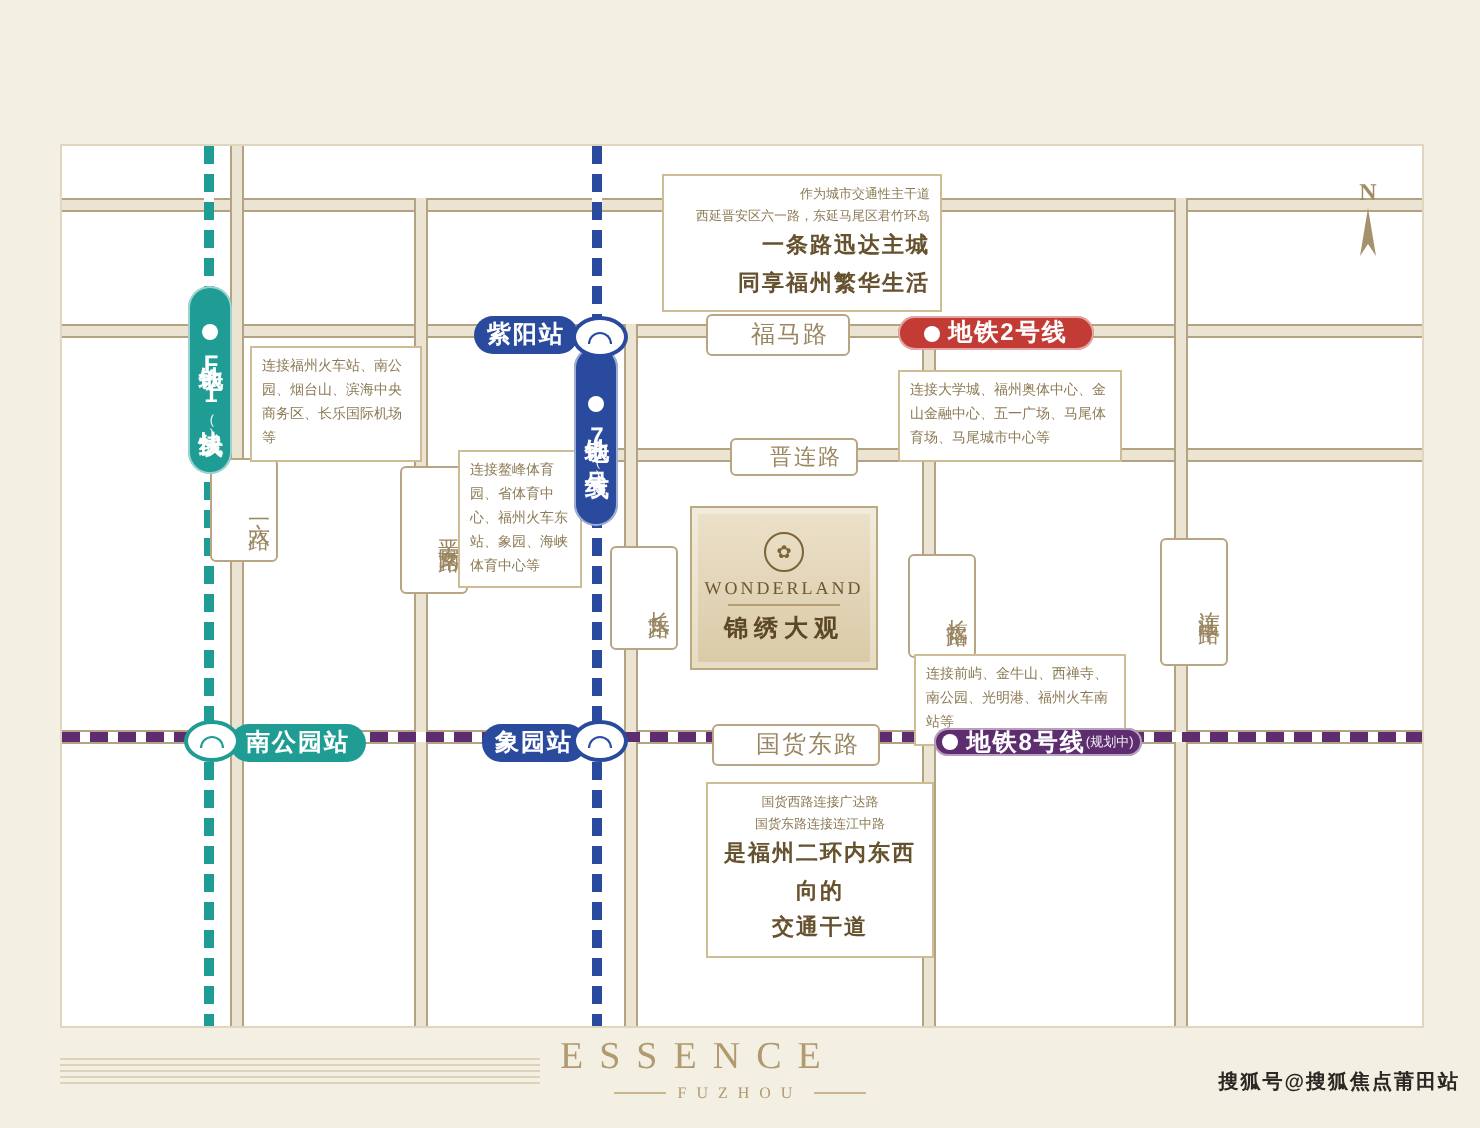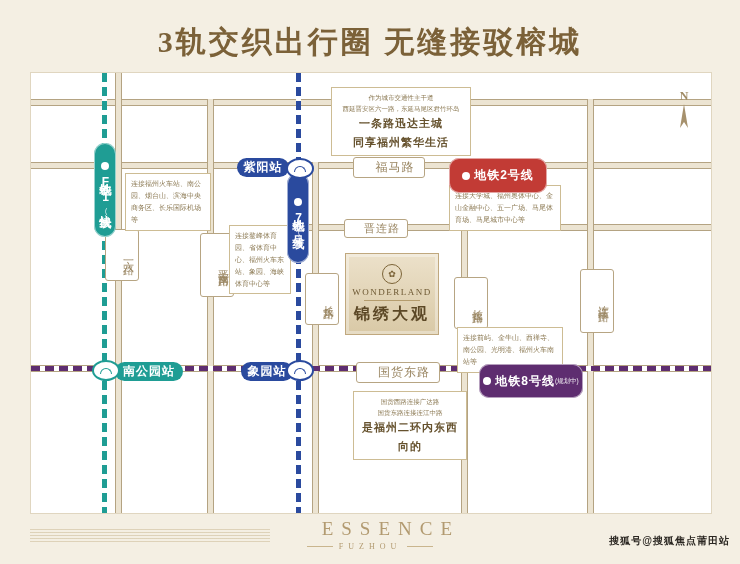--- a/index.html
+++ b/index.html
@@ -63,43 +63,42 @@
   
   .project { position:absolute; left:314px; top:180px; width:92px; height:80px; z-index:6;
     background:linear-gradient(180deg,#ece1ca,#d9c9a6); border:1px solid #c0a87e;
     box-shadow:inset 0 0 0 3px rgba(255,255,255,.35);
     display:flex; flex-direction:column; align-items:center; justify-content:center; }
   .project-logo { width:18px; height:18px; border-radius:50%; border:1px solid #7c6438;
     color:#7c6438; font-size:9px; display:flex; align-items:center; justify-content:center; }
   .project-brand { font-family:"Liberation Serif", serif; font-size:9px; letter-spacing:1.5px;
     color:#6d5832; margin-top:3px; }
   .project-div { width:56px; height:1px; background:#b59d6e; margin:3px 0; }
-  .project-name { font-family:Liberation Mono, monospace; font-size:16px; font-weight:bold;
+  .project-name { font-family:Liberation Mono, monospace; font-size:12px; font-weight:bold;
     color:#5c4826; letter-spacing:3px; }
   
   .compass { position:absolute; left:642px; top:16px; width:22px; text-align:center; z-index:5; }
   .compass-n { font-size:12px; font-weight:bold; color:#a18c66; font-family:"Liberation Serif", serif; }
   
   .footer-pattern { position:absolute; left:30px; top:528px; width:240px; height:14px;
     background:repeating-linear-gradient(0deg, #d8cbae 0 1px, transparent 1px 3px); opacity:.8; }
-  .essence { position:absolute; left:280px; top:518px; width:180px; text-align:right;
+  .essence { position:absolute; left:280px; top:518px; width:180px; text-align:left;
     color:#b29a70; font-family:"Liberation Serif", serif; }
   .essence-logo { font-size:19px; letter-spacing:8px; }
   .essence-sub { margin-top:2px; font-size:8px; letter-spacing:5px;
     display:flex; align-items:center; justify-content:center; gap:6px; }
   .essence-sub .line { display:inline-block; width:26px; height:1px; background:#c9b58e; }
   .watermark { position:absolute; right:10px; top:534px; font-size:10px; font-weight:600;
     color:#2b2722; letter-spacing:1px; }
 </style>
 </head>
 <body>
 
 <div class="page">
 
-  <div class="title">3轨交织出行圈 无缝接驳榕城</div>
 
   <div class="map">
 
     <div class="road-h" style="top:26px; left:0; width:680px;"></div>
     <div class="road-h" style="top:89px; left:0; width:680px;"></div>
     <div class="road-h" style="top:151px; left:264px; width:416px;"></div>
     <div class="road-h" style="top:292px; left:0; width:680px;"></div>
 
     <div class="road-v" style="left:84px; top:0; height:440px;"></div>
     <div class="road-v" style="left:176px; top:26px; height:414px;"></div>
@@ -114,32 +113,32 @@
     <div class="mlabel v bg-teal" style="left:63px; top:70px; width:22px; height:94px;">
       <span class="mdot"></span>
       <span>地铁F1快线</span>
       <span class="mstatus">(规划中)</span>
     </div>
     <div class="mlabel v bg-blue" style="left:256px; top:100px; width:22px; height:90px;">
       <span class="mdot"></span>
       <span>地铁7号线</span>
       <span class="mstatus">(规划中)</span>
     </div>
-    <div class="mlabel h bg-red" style="left:418px; top:85px; width:98px; height:35px;justify-content:center;">
+    <div class="mlabel h bg-red" style="left:418px; top:85px; width:98px; height:17px;justify-content:center;">
       <span class="mdot"></span>
       <span>地铁2号线</span>
     </div>
-    <div class="mlabel h bg-purple" style="left:448px; top:291px; width:104px; height:34px;">
+    <div class="mlabel h bg-purple" style="left:436px; top:291px; width:104px; height:14px;">
       <span class="mdot"></span>
       <span>地铁8号线</span>
       <span class="mstatus">(规划中)</span>
     </div>
 
     <div class="rlabel" style="left:322px; top:84px; width:58px; height:19px; font-size:12px;">福马路</div>
-    <div class="rlabel" style="left:313px; top:146px; width:50px; height:17px;">晋连路</div>
+    <div class="rlabel" style="left:334px; top:146px; width:50px; height:17px;">晋连路</div>
     <div class="rlabel" style="left:325px; top:289px; width:70px; height:19px; font-size:12px;">国货东路</div>
     <div class="rlabel v" style="left:74px; top:156px; width:20px; height:50px;">六一路</div>
     <div class="rlabel v" style="left:169px; top:160px; width:20px; height:62px;">晋安南路</div>
     <div class="rlabel v" style="left:274px; top:200px; width:20px; height:50px;">长乐路</div>
     <div class="rlabel v" style="left:423px; top:204px; width:20px; height:50px;">长褔路</div>
     <div class="rlabel v" style="left:549px; top:196px; width:20px; height:62px;">连江中路</div>
 
     <div class="station bg-blue" style="left:206px; top:85px; width:52px; height:19px;">紫阳站</div>
     <div class="cloud blue" style="left:255px; top:85px;">
         <span class="cloud-glyph"></span>
@@ -148,39 +147,40 @@
     <div class="station bg-teal" style="left:84px; top:289px; width:68px; height:19px;">南公园站</div>
     <div class="cloud teal" style="left:61px; top:287px;">
         <span class="cloud-glyph"></span>
       </div>
 
     <div class="station bg-blue" style="left:210px; top:289px; width:52px; height:19px;font-family:Liberation Mono, monospace;">象园站</div>
     <div class="cloud blue" style="left:255px; top:287px;">
         <span class="cloud-glyph"></span>
       </div>
 
-    <div class="note center" style="left:300px; top:14px; width:128px;">
+    <div class="note center" style="left:300px; top:14px; width:128px;text-align:right;">
       <span class="sm">作为城市交通性主干道</span>
       <span class="sm">西延晋安区六一路，东延马尾区君竹环岛</span>
       <span class="bd">一条路迅达主城</span>
       <span class="bd">同享福州繁华生活</span>
     </div>
 
     <div class="note" style="left:94px; top:100px; width:74px;">连接福州火车站、南公园、烟台山、滨海中央商务区、长乐国际机场等</div>
 
     <div class="note" style="left:198px; top:152px; width:50px;">连接鳌峰体育园、省体育中心、福州火车东站、象园、海峡体育中心等</div>
 
     <div class="note" style="left:418px; top:112px; width:100px;">连接大学城、福州奥体中心、金山金融中心、五一广场、马尾体育场、马尾城市中心等</div>
 
     <div class="note" style="left:426px; top:254px; width:94px;">连接前屿、金牛山、西禅寺、南公园、光明港、福州火车南站等</div>
 
     <div class="note center" style="left:322px; top:318px; width:102px;">
       <span class="sm">国货西路连接广达路</span>
       <span class="sm">国货东路连接连江中路</span>
       <span class="bd">是福州二环内东西向的</span>
+      <span class="bd">交通干道</span>
     </div>
 
     <div class="project">
       <div class="project-logo">✿</div>
       <div class="project-brand">WONDERLAND</div>
       <div class="project-div"></div>
       <div class="project-name">锦绣大观</div>
     </div>
 
     <div class="compass">

